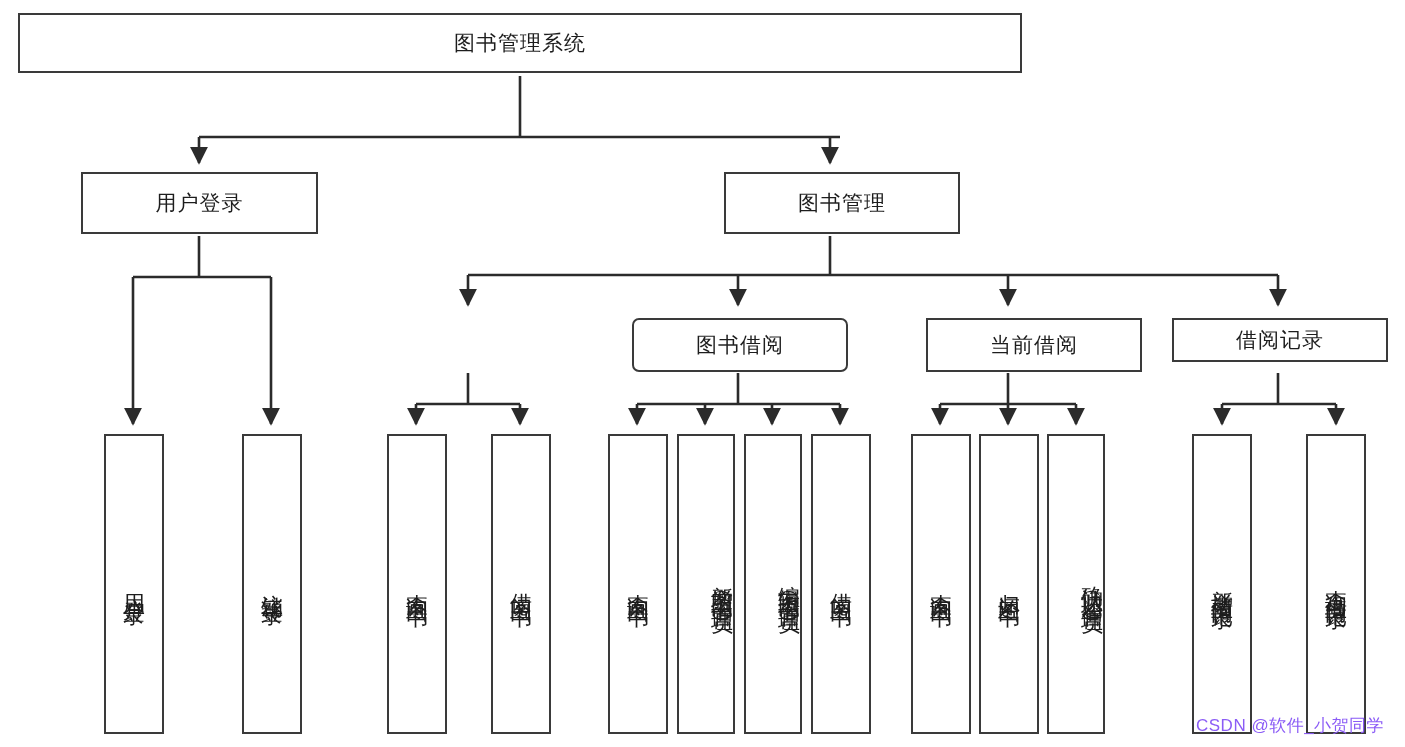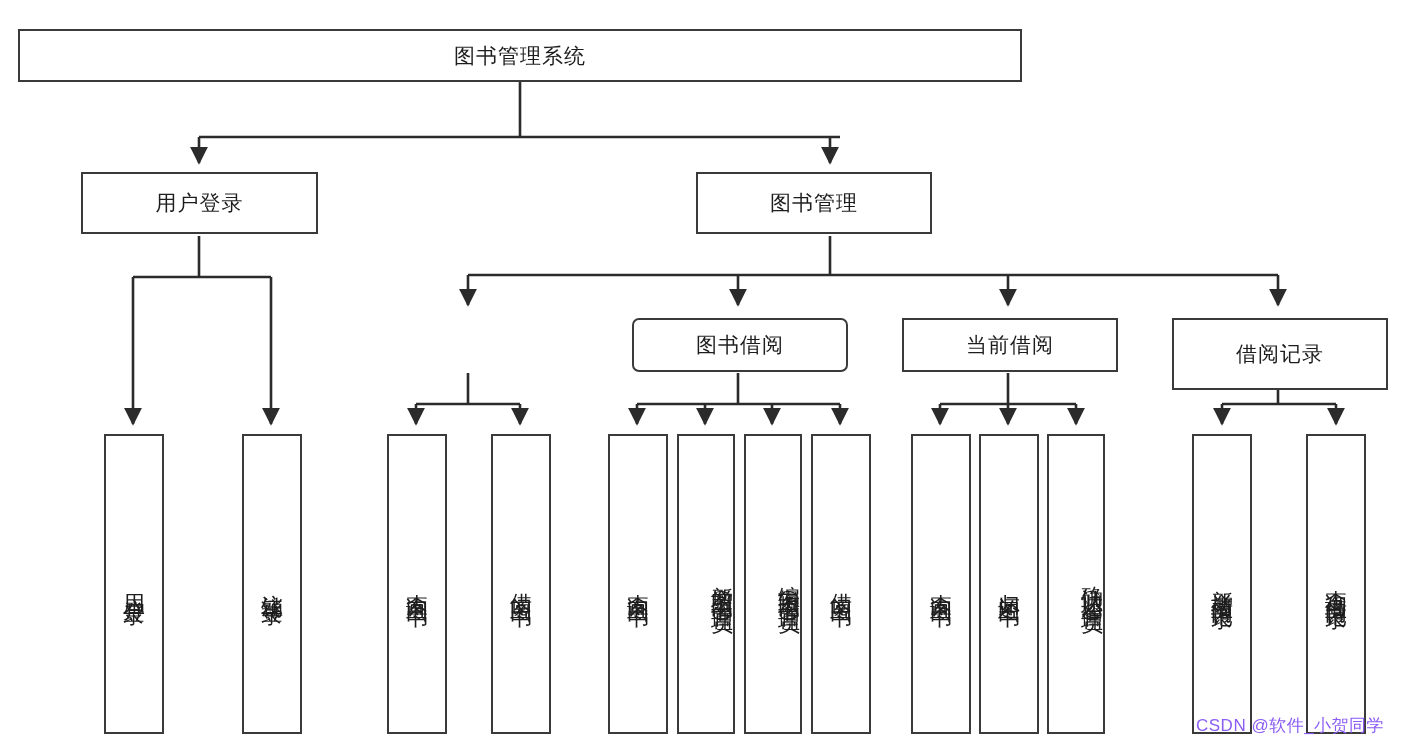--- a/index.html
+++ b/index.html
@@ -116,38 +116,38 @@
       <path d="M 1008 404 L 1008 424" marker-end="url(#arrow)"></path>
       <path d="M 1076 404 L 1076 424" marker-end="url(#arrow)"></path>
 
       <path d="M 1278 373 L 1278 404"></path>
       <path d="M 1222 404 L 1336 404"></path>
       <path d="M 1222 404 L 1222 424" marker-end="url(#arrow)"></path>
       <path d="M 1336 404 L 1336 424" marker-end="url(#arrow)"></path>
     </g>
   </svg>
 
-  <div class="node horiz" style="left:18px; top:29px; width:1004px; height:53px;">
+  <div class="node horiz" style="left:18px; top:13px; width:1004px; height:60px;">
     <span class="node-label">图书管理系统</span>
   </div>
 
   <div class="node horiz" style="left:81px; top:172px; width:237px; height:62px;">
     <span class="node-label">用户登录</span>
   </div>
-  <div class="node horiz" style="left:696px; top:172px; width:236px; height:62px;">
+  <div class="node horiz" style="left:724px; top:172px; width:236px; height:62px;">
     <span class="node-label">图书管理</span>
   </div>
 
   <div class="node horiz" style="left:632px; top:318px; width:216px; height:54px;border-radius:7px;">
     <span class="node-label">图书借阅</span>
   </div>
-  <div class="node horiz" style="left:902px; top:318px; width:216px; height:54px;">
+  <div class="node horiz" style="left:926px; top:318px; width:216px; height:54px;">
     <span class="node-label">当前借阅</span>
   </div>
-  <div class="node horiz" style="left:1172px; top:318px; width:216px; height:72px;">
+  <div class="node horiz" style="left:1172px; top:318px; width:216px; height:44px;">
     <span class="node-label">借阅记录</span>
   </div>
 
   <div class="node vert centered" style="left:104px; top:434px; width:60px; height:300px;">
     <span class="node-label">用户登录</span>
   </div>
   <div class="node vert centered" style="left:242px; top:434px; width:60px; height:300px;">
     <span class="node-label">注销登录</span>
   </div>
 

